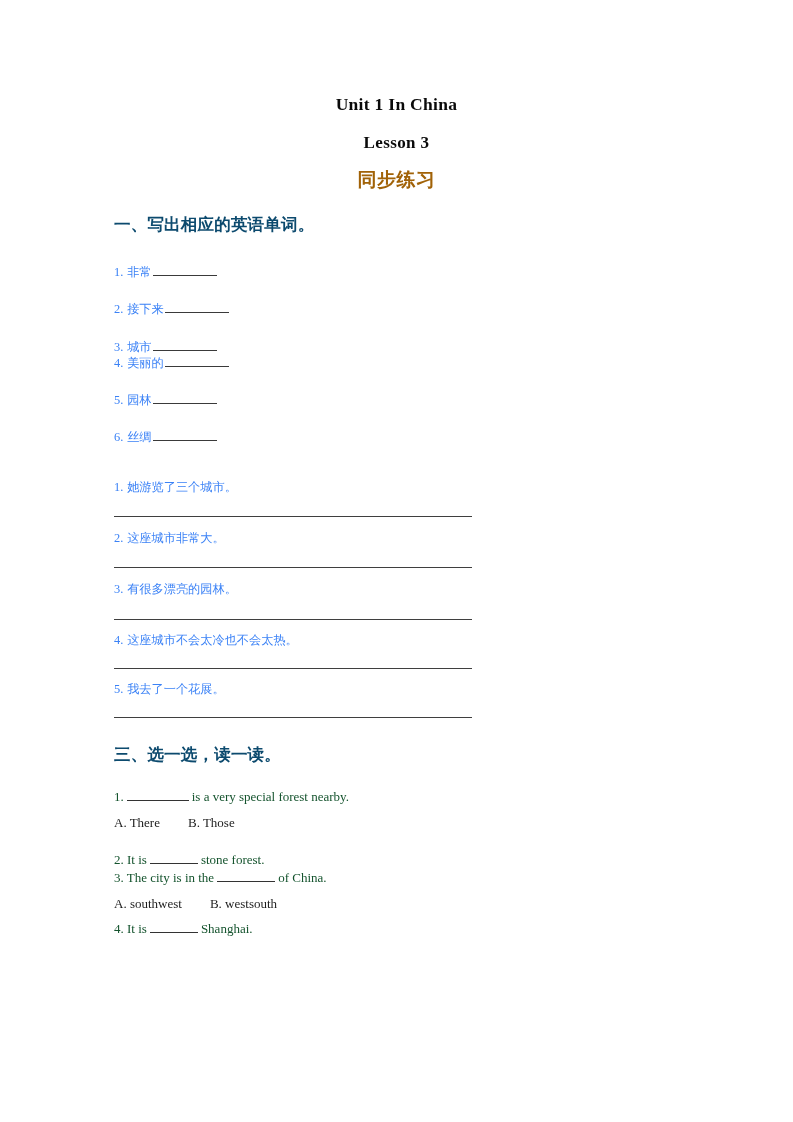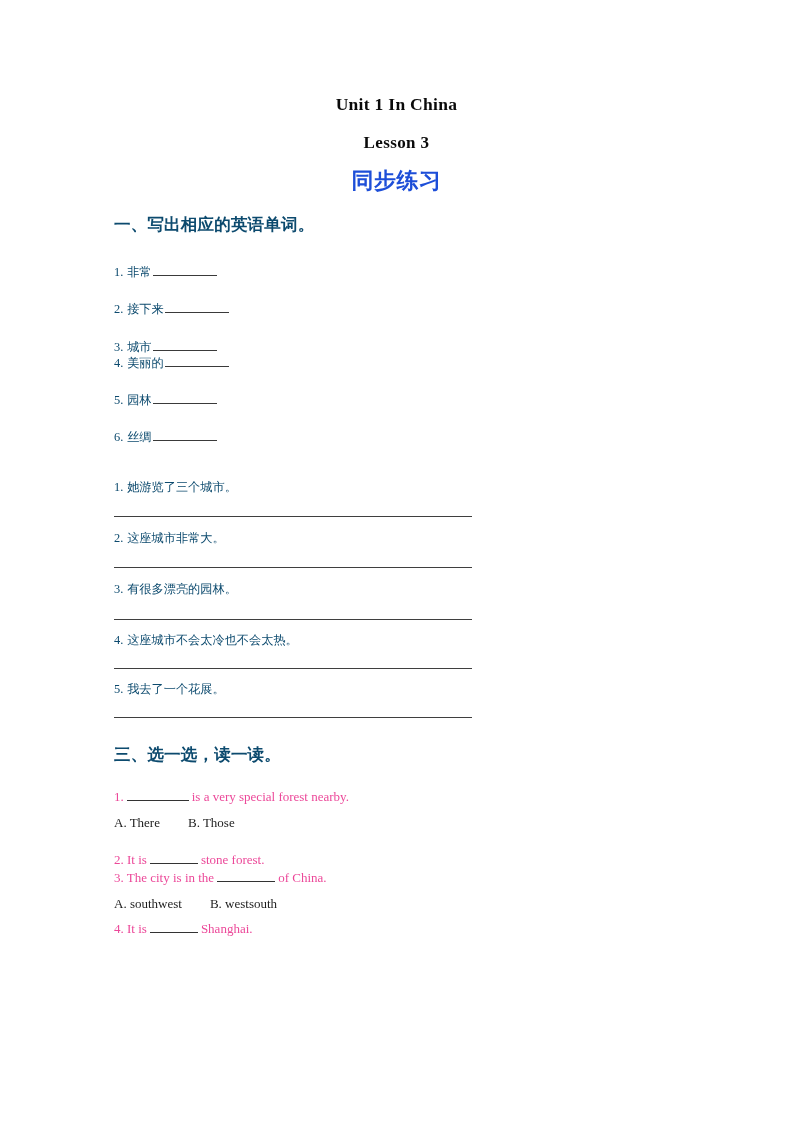--- a/index.html
+++ b/index.html
@@ -45,23 +45,23 @@
     font-weight: bold;
     font-size: 17px;
     letter-spacing: .4px;
     color: #0a0a0a;
     line-height: 1;
     margin: 20px 0 0 0;
   }
   .doc-type {
     font-family: "DejaVu Sans", "Liberation Sans", sans-serif;
     font-weight: bold;
-    font-size: 22px;
+    font-size: 19px;
     letter-spacing: .5px;
-    color: #1d4ed8;
+    color: #a16207;
     line-height: 1;
     margin: 19px 0 16px 0;
   }
 
   
   .content {
     position: absolute;
     left: 114px;
     top: 216px;
     width: 560px;
@@ -75,21 +75,21 @@
     font-size: 16.5px;
     color: #0c4a6e;
     letter-spacing: .2px;
     line-height: 1.1;
     margin: 0;
   }
 
   .cn-item {
     font-family: "DejaVu Sans", "Liberation Sans", sans-serif;
     font-size: 12.2px;
-    color: #0c4a6e;
+    color: #3b82f6;
     line-height: 1.15;
     white-space: nowrap;
   }
   .cn-item .num {
     font-family: "Liberation Serif", "DejaVu Serif", serif;
     font-size: 12.4px;
   }
 
   
   .blank-inline {
@@ -108,21 +108,21 @@
   }
 
   
   .vocab-list { margin: 0; padding: 0; list-style: none; }
   .vocab-list li { margin: 0; }
 
   
   .mcq-q {
     font-family: "Liberation Serif", "DejaVu Serif", serif;
     font-size: 13px;
-    color: #ec4899;
+    color: #14532d;
     line-height: 1.2;
     white-space: nowrap;
   }
   .mcq-opts {
     font-family: "Liberation Serif", "DejaVu Serif", serif;
     font-size: 13px;
     color: #1d1d1d;
     line-height: 1.2;
     white-space: nowrap;
   }

